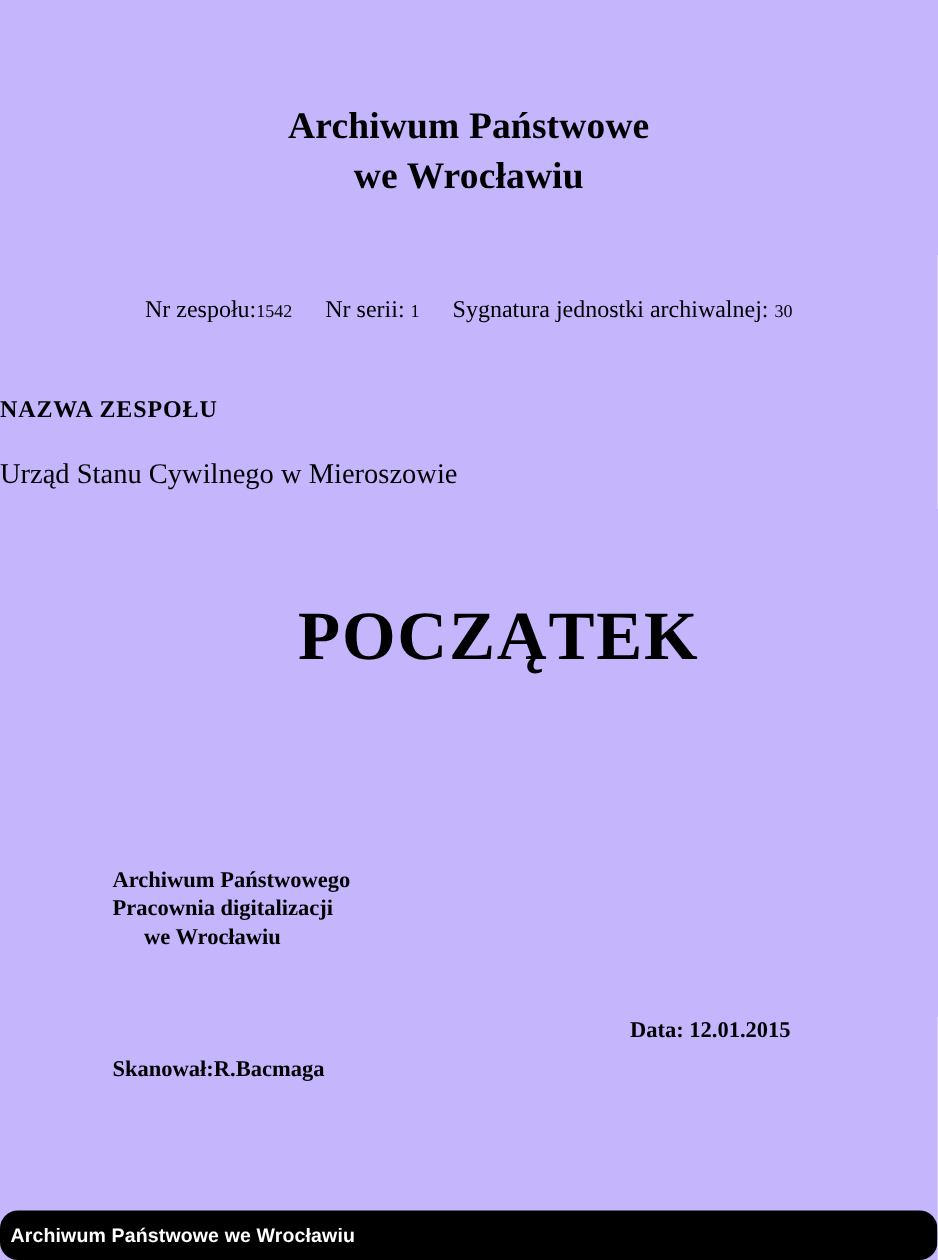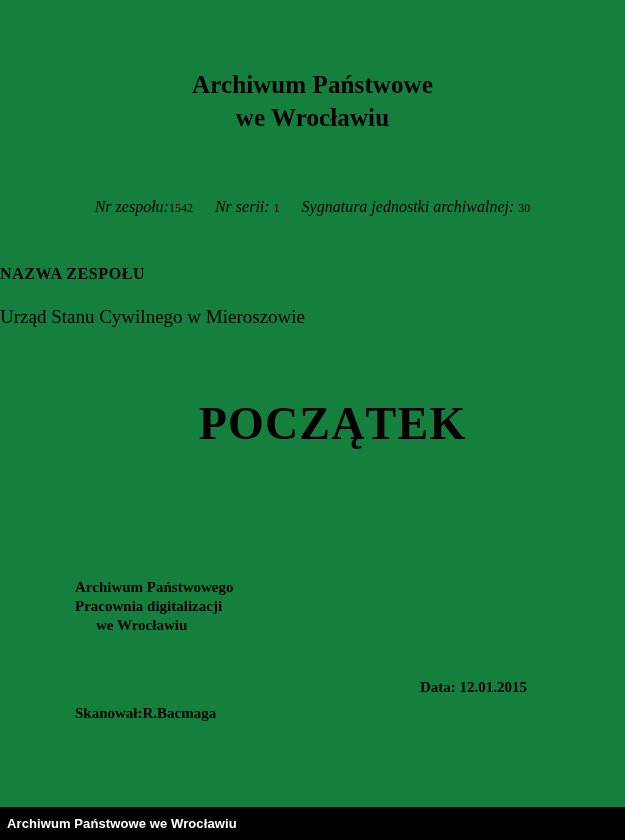--- a/index.html
+++ b/index.html
@@ -12,21 +12,21 @@
     background: #ffffff;
     font-family: "Liberation Serif", "DejaVu Serif", serif;
     color: #000000;
     overflow: hidden;
   }
 
   .page {
     position: relative;
     width: 625px;
     height: 840px;
-    background: #15803d;
+    background: #c4b5fd;
     box-sizing: border-box;
   }
 
   
   .masthead {
     position: absolute;
     top: 68px;
     left: 0;
     width: 625px;
     text-align: center;
@@ -50,21 +50,20 @@
     white-space: nowrap;
   }
   .meta-row .group {
     display: inline-block;
   }
   .meta-row .group + .group {
     margin-left: 22px;
   }
   .meta-row .lbl {
     font-weight: normal;
-    font-style: italic;
   }
   .meta-row .val {
     font-weight: normal;
     font-size: 12px;
   }
 
   
   .fonds {
     position: absolute;
     top: 263px;
@@ -139,20 +138,21 @@
   
   .footer-bar {
     position: absolute;
     left: 0;
     bottom: 0;
     width: 625px;
     height: 33px;
     background: #000000;
     display: flex;
     align-items: center;
+    border-radius: 12px;
   }
   .footer-bar .watermark {
     margin-left: 7px;
     color: #ffffff;
     font-family: "Liberation Sans", "DejaVu Sans", sans-serif;
     font-size: 13px;
     font-weight: bold;
     line-height: 15px;
     letter-spacing: 0.1px;
     white-space: nowrap;

